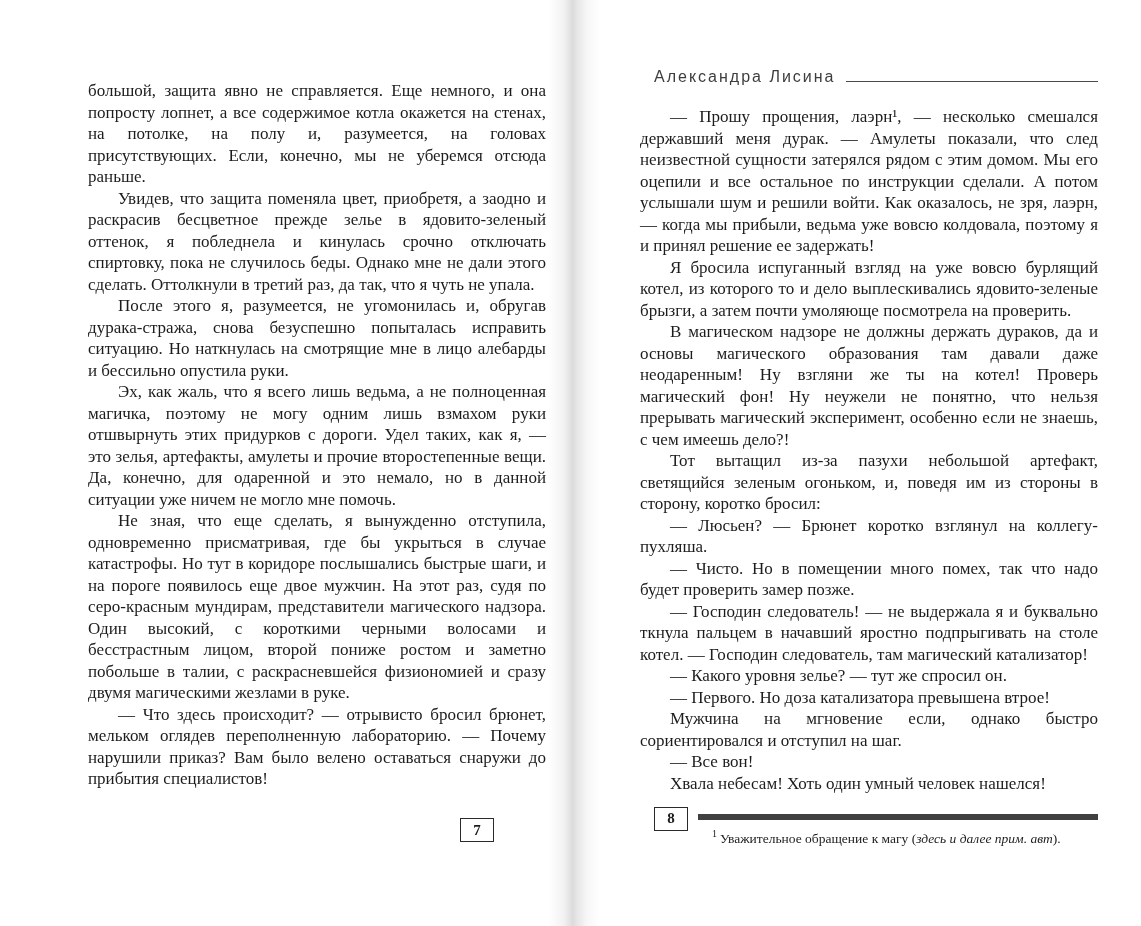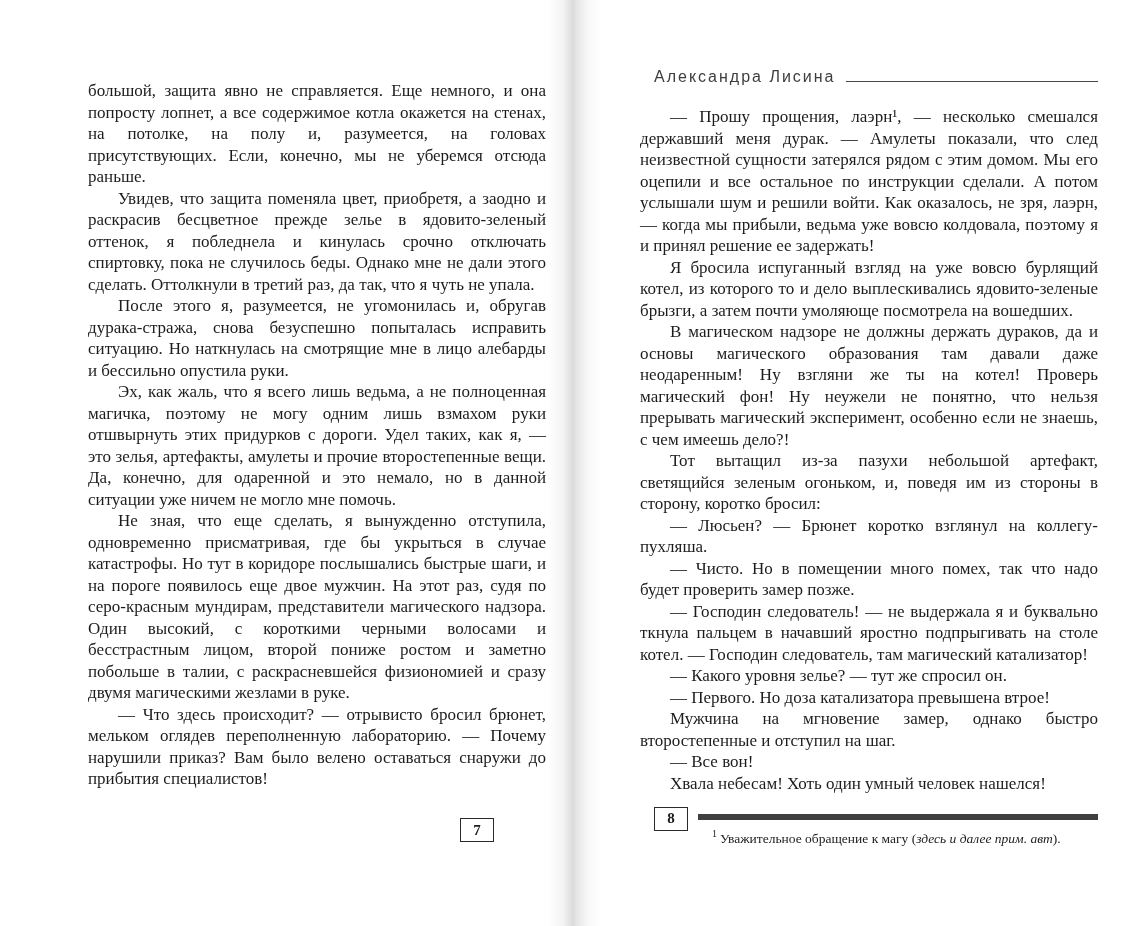--- a/index.html
+++ b/index.html
@@ -145,29 +145,29 @@
 
   <div class="spine"></div>
 
   <div class="page page-right">
     <div class="page-header">
       <span class="header-text">Александра Лисина</span>
       <span class="header-rule"></span>
     </div>
     <div class="page-body">
         <p>— Прошу прощения, лаэрн¹, — несколько смешался державший меня дурак. — Амулеты показали, что след неизвестной сущности затерялся рядом с этим домом. Мы его оцепили и все остальное по инструкции сделали. А потом услышали шум и решили войти. Как оказалось, не зря, лаэрн, — когда мы прибыли, ведьма уже вовсю колдовала, поэтому я и принял решение ее задержать!</p>
-        <p>Я бросила испуганный взгляд на уже вовсю бурлящий котел, из которого то и дело выплескивались ядовито-зеленые брызги, а затем почти умоляюще посмотрела на вошедших.</p>
+        <p>Я бросила испуганный взгляд на уже вовсю бурлящий котел, из которого то и дело выплескивались ядовито-зеленые брызги, а затем почти умоляюще посмотрела на проверить.</p>
         <p>В магическом надзоре не должны держать дураков, да и основы магического образования там давали даже неодаренным! Ну взгляни же ты на котел! Проверь магический фон! Ну неужели не понятно, что нельзя прерывать магический эксперимент, особенно если не знаешь, с чем имеешь дело?!</p>
         <p>Тот вытащил из-за пазухи небольшой артефакт, светящийся зеленым огоньком, и, поведя им из стороны в сторону, коротко бросил:</p>
         <p>— Люсьен? — Брюнет коротко взглянул на коллегу-пухляша.</p>
         <p>— Чисто. Но в помещении много помех, так что надо будет проверить замер позже.</p>
         <p>— Господин следователь! — не выдержала я и буквально ткнула пальцем в начавший яростно подпрыгивать на столе котел. — Господин следователь, там магический катализатор!</p>
         <p>— Какого уровня зелье? — тут же спросил он.</p>
         <p>— Первого. Но доза катализатора превышена втрое!</p>
-        <p>Мужчина на мгновение замер, однако быстро второстепенные и отступил на шаг.</p>
+        <p>Мужчина на мгновение если, однако быстро сориентировался и отступил на шаг.</p>
         <p>— Все вон!</p>
         <p>Хвала небесам! Хоть один умный человек нашелся!</p>
       </div>
     <div class="page-footer">
       <div class="page-number-box">
         <span>8</span>
       </div>
       <div class="footnote">
         <span class="fn-marker">1</span><span>Уважительное обращение к магу (</span><span class="fn-italic">здесь и далее прим. авт</span><span>).</span>
       </div>

